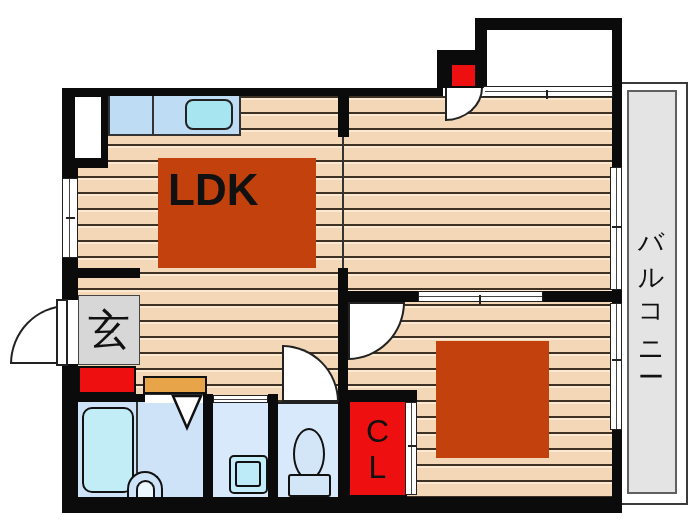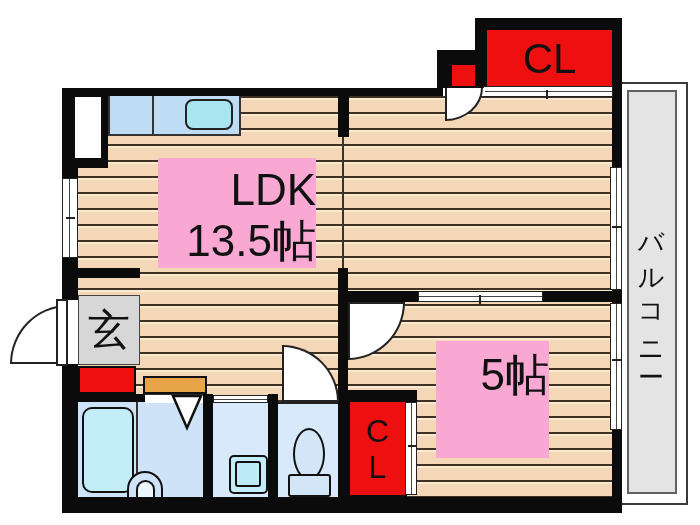--- a/index.html
+++ b/index.html
@@ -13,21 +13,21 @@
           var(--floor-base,#f4d7b6) 4px 16px);z-index:1;}
   .redbox{background:var(--red,#ee1010);border:2px solid var(--wall,#0b0b0b);z-index:4;
           display:flex;align-items:center;justify-content:center;}
   .whitegap{background:#fff;z-index:4;}
   .arc{background:#fff;border:2px solid #222;z-index:4;}
   .slide{background:#fff;border:1px solid #222;z-index:4;}
   .seam-h{position:absolute;left:0;right:0;top:45%;height:1px;background:#444;}
   .seam-v{position:absolute;top:0;bottom:0;left:45%;width:1px;background:#444;}
   .tick-v{position:absolute;width:2px;height:9px;background:#222;}
   .tick-h{position:absolute;height:2px;width:9px;background:#222;}
-  .label-box{background:#f9a8d4;z-index:5;line-height:1.16;font-weight:400;text-align:right;}
+  .label-box{background:#c2410c;z-index:5;line-height:1.16;font-weight:700;}
   .room-blue{z-index:2;}
   .cl-top-text{font-size:42px;font-weight:500;}
   .balcony-outer{background:#fff;border:2px solid #3a3a3a;z-index:2;}
   .balcony-inner{background:var(--balcony,#e4e4e4);border:2px solid #606060;
                  display:flex;align-items:center;justify-content:center;}
   .balcony-text{writing-mode:vertical-rl;font-size:26px;letter-spacing:8px;
                 font-weight:500;color:#111;}
   .fixture{border:2px solid #111;z-index:4;}
 </style>
 </head>
@@ -59,46 +59,41 @@
   <div class="abs wall" style="left:203px;top:394px;width:10px;height:103px;"></div>
   <div class="abs wall" style="left:268px;top:394px;width:10px;height:103px;"></div>
   <div class="abs wall" style="left:348px;top:390px;width:69px;height:12px;"></div>
 
   <div class="abs balcony-outer" style="left:620px;top:82px;width:68px;height:423px;">
     <div class="abs balcony-inner" style="left:5px;top:6px;width:50px;height:404px;">
       <span class="balcony-text">バルコニー</span>
     </div>
   </div>
 
-  <div class="abs redbox" style="left:485px;top:28px;width:129px;height:62px;">
-    <span class="cl-top-text">CL</span>
-  </div>
   <div class="abs redbox" style="left:450px;top:63px;width:27px;height:25px;"></div>
   <div class="abs redbox" style="left:78px;top:366px;width:58px;height:28px;"></div>
   <div class="abs redbox" style="left:348px;top:400px;width:59px;height:97px;flex-direction:column;font-size:32px;line-height:36px;font-weight:500;">
     <span>C</span>
     <span>L</span>
   </div>
 
   <div class="abs" style="left:78px;top:295px;width:62px;height:70px;background:var(--genkan,#d7d7d7);border:1px solid #444;z-index:2;display:flex;align-items:center;justify-content:center;font-size:42px;font-weight:500;">
     <span>玄</span>
   </div>
   <div class="abs" style="left:143px;top:376px;width:64px;height:18px;background:var(--shoebox,#e7a449);border:2px solid #111;z-index:4;"></div>
 
   <div class="abs" style="left:108px;top:93px;width:133px;height:43px;background:var(--counter,#bedcf4);border:2px solid #333;z-index:2;">
     <div class="abs" style="left:42px;top:0;width:2px;height:100%;background:#333;"></div>
     <div class="abs" style="left:75px;top:4px;width:48px;height:31px;background:var(--sink,#a7e5f0);border:2px solid #222;border-radius:8px;"></div>
   </div>
 
   <div class="abs label-box" style="left:158px;top:158px;width:158px;height:110px;padding:6px 0 0 10px;font-size:44px;">
     <div>LDK</div>
-    <div>13.5帖</div>
   </div>
   <div class="abs label-box" style="left:436px;top:341px;width:113px;height:117px;padding:8px 0 0 8px;font-size:44px;">
-    <div>5帖</div>
   </div>
 
   <div class="abs slide" style="left:483px;top:86px;width:130px;height:11px;">
     <div class="seam-h"></div>
       <div class="tick-v" style="left:62px;top:3px;"></div>
   </div>
 
   <div class="abs slide" style="left:418px;top:291px;width:125px;height:11px;">
     <div class="seam-h"></div>
       <div class="tick-v" style="left:60px;top:3px;"></div>

